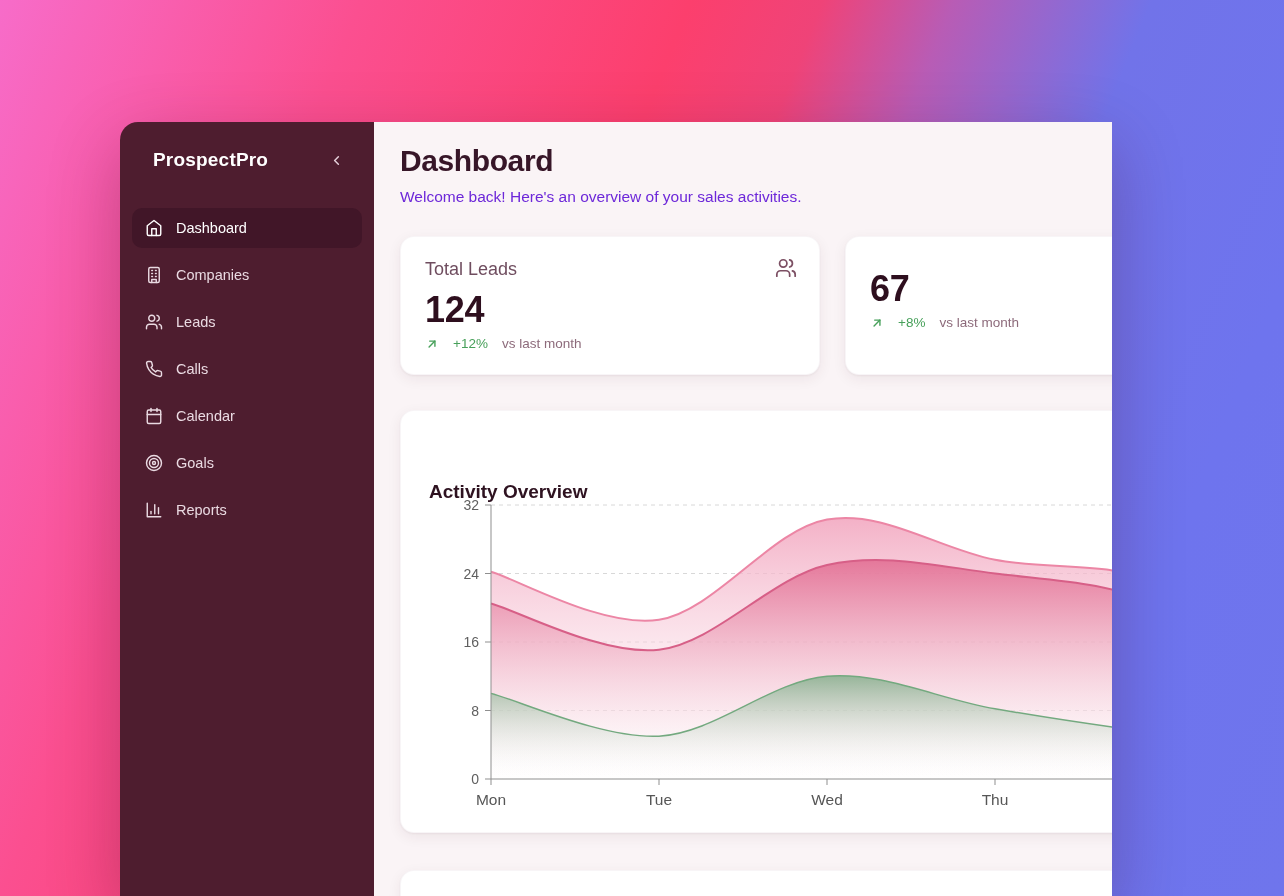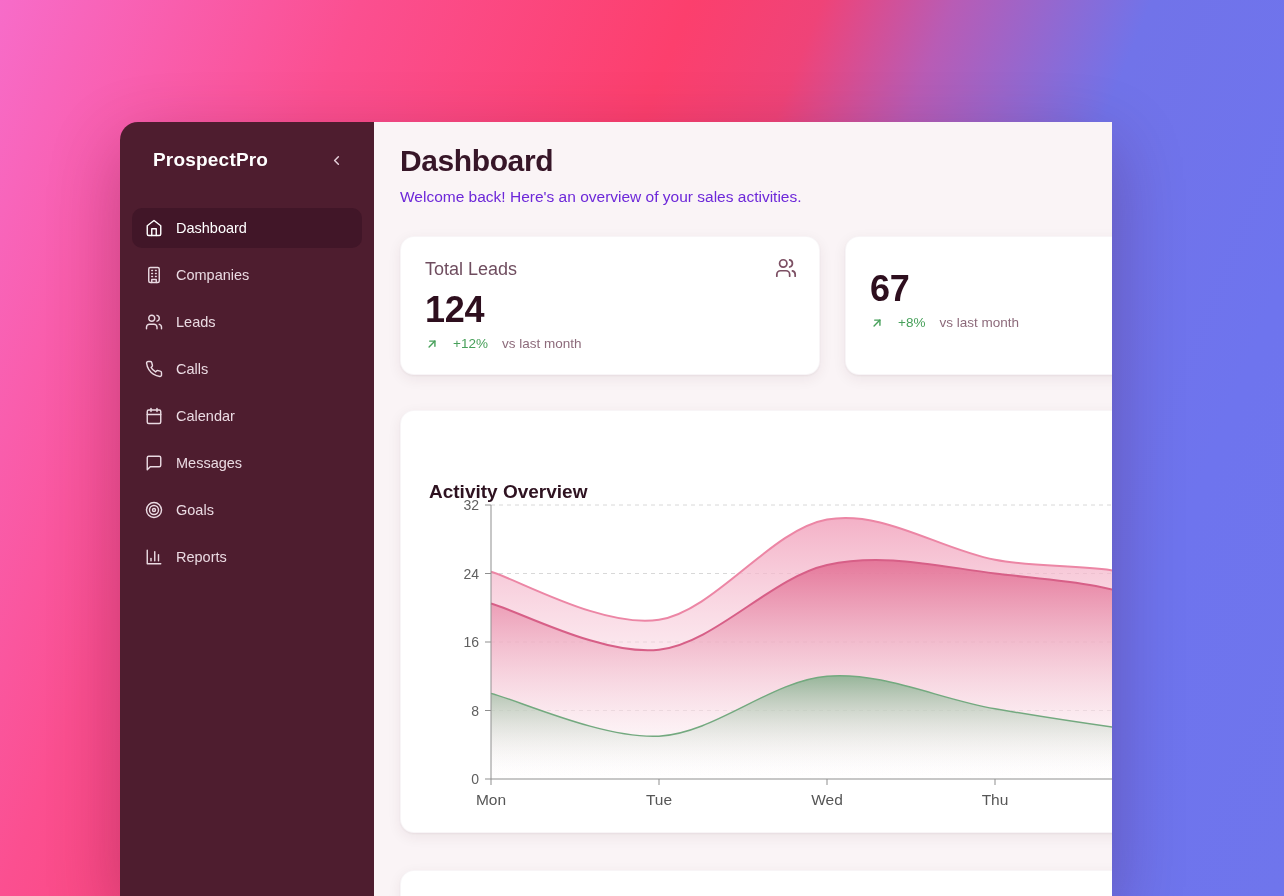--- a/index.html
+++ b/index.html
@@ -129,26 +129,20 @@
         <span>Calls</span>
       </li>
       <li class="nav-item">
         <svg width="18" height="18" viewBox="0 0 24 24" fill="none" stroke="currentColor" stroke-width="1.9" stroke-linecap="round" stroke-linejoin="round">
             <rect x="3" y="4" width="18" height="18" rx="2"></rect>
             <line x1="16" y1="2" x2="16" y2="6"></line>
             <line x1="8" y1="2" x2="8" y2="6"></line>
             <line x1="3" y1="10" x2="21" y2="10"></line>
           </svg>
         <span>Calendar</span>
-      </li>
-      <li class="nav-item">
-        <svg width="18" height="18" viewBox="0 0 24 24" fill="none" stroke="currentColor" stroke-width="1.9" stroke-linecap="round" stroke-linejoin="round">
-            <path d="M21 15a2 2 0 0 1-2 2H7l-4 4V5a2 2 0 0 1 2-2h14a2 2 0 0 1 2 2z"></path>
-          </svg>
-        <span>Messages</span>
       </li>
       <li class="nav-item">
         <svg width="18" height="18" viewBox="0 0 24 24" fill="none" stroke="currentColor" stroke-width="1.9" stroke-linecap="round" stroke-linejoin="round">
             <circle cx="12" cy="12" r="10"></circle>
             <circle cx="12" cy="12" r="6"></circle>
             <circle cx="12" cy="12" r="2"></circle>
           </svg>
         <span>Goals</span>
       </li>
       <li class="nav-item">

